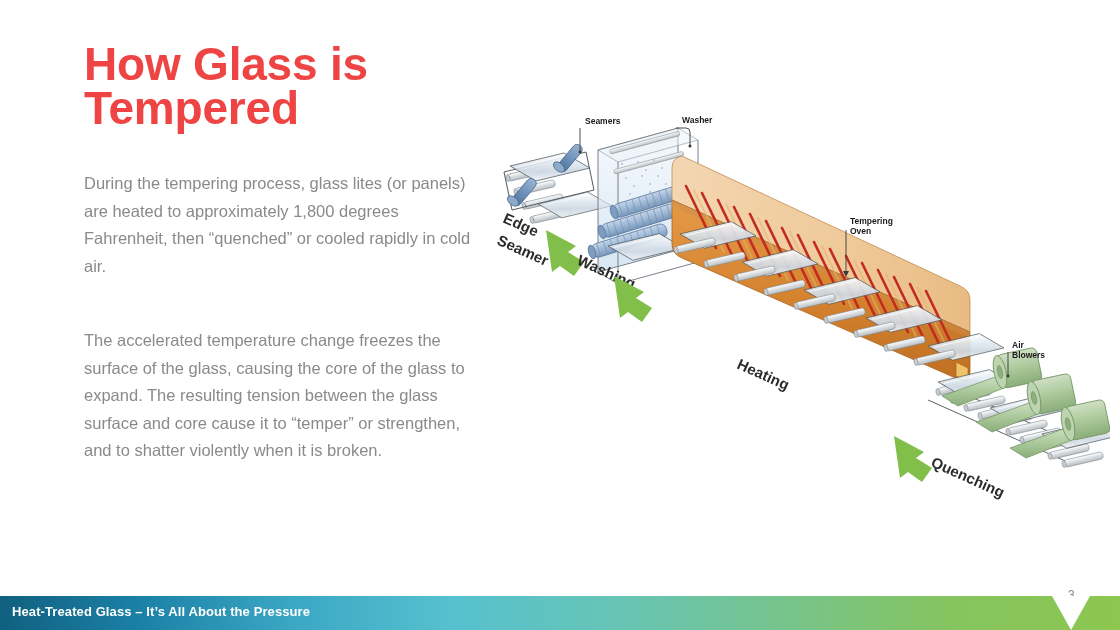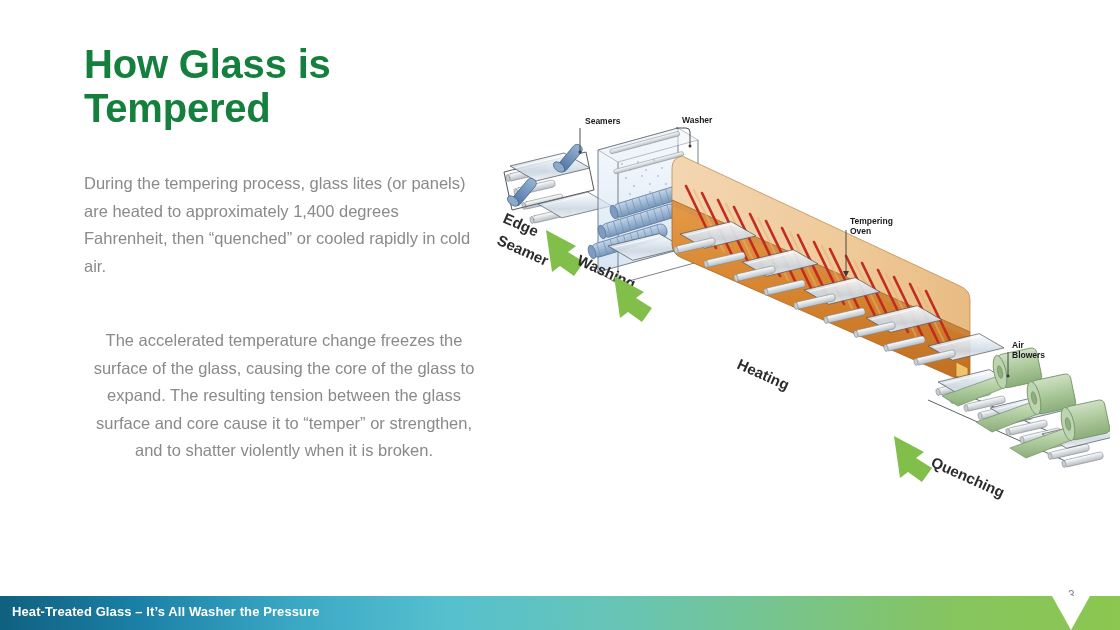--- a/index.html
+++ b/index.html
@@ -8,29 +8,29 @@
     background:#ffffff;
     font-family:"Liberation Sans", sans-serif;
     overflow:hidden;
     position:relative;
   }
   .slide{position:absolute;inset:0;background:#fff;}
 
   
   .text-col{position:absolute;left:84px;top:42px;width:400px;}
   .slide-title{
-    font-size:40px;line-height:44px;font-weight:bold;
-    color:#15803d;letter-spacing:-0.2px;margin:0;
+    font-size:46px;line-height:44px;font-weight:bold;
+    color:#ef4444;letter-spacing:-0.2px;margin:0;
   }
   .body-para{
     font-size:16.5px;line-height:27.5px;color:#8a8a8a;
     margin:0;font-weight:normal;
   }
   .para1{position:absolute;left:84px;top:170px;width:400px;}
-  .para2{position:absolute;left:84px;top:327px;width:400px;text-align:center;}
+  .para2{position:absolute;left:84px;top:327px;width:400px;}
 
   
   .footer{
     position:absolute;left:0;bottom:0;width:1120px;height:34px;
     background:linear-gradient(90deg,#10607f 0%,#1b7fa5 12%,#3aa7c4 26%,
                #56c0cf 40%,#67c5b6 55%,#77c48c 70%,#86c45f 85%,#8cc750 100%);
   }
   .footer-text{
     position:absolute;left:12px;top:8px;
     font-size:13px;font-weight:bold;color:#ffffff;letter-spacing:0.1px;
@@ -62,21 +62,21 @@
     font-weight:bold;fill:#2b2b2b;font-size:15px;
   }
 </style>
 </head>
 <body>
 
 <div class="slide">
 
   <h1 class="slide-title text-col">How Glass is Tempered</h1>
 
-  <p class="body-para para1">During the tempering process, glass lites (or panels) are heated to approximately 1,400 degrees Fahrenheit, then “quenched” or cooled rapidly in cold air.</p>
+  <p class="body-para para1">During the tempering process, glass lites (or panels) are heated to approximately 1,800 degrees Fahrenheit, then “quenched” or cooled rapidly in cold air.</p>
 
   <p class="body-para para2">The accelerated temperature change freezes the surface of the glass, causing the core of the glass to expand. The resulting tension between the glass surface and core cause it to “temper” or strengthen, and to shatter violently when it is broken.</p>
 
   <div class="diagram">
   <svg width="620" height="420" viewBox="0 0 620 420" xmlns="http://www.w3.org/2000/svg">
     <defs>
       <linearGradient id="gGlass" x1="0" y1="0" x2="0" y2="1">
         <stop offset="0%" stop-color="#ffffff"></stop>
         <stop offset="35%" stop-color="#e3eaf1"></stop>
         <stop offset="65%" stop-color="#cfd9e3"></stop>
@@ -392,17 +392,17 @@
       <path d="M404 336 L434 352 L426 358 L442 368 L432 382 L418 372 L410 378 Z" fill="#82bf4a"></path>
     </g>
 
     <text class="stage-label" transform="translate(440,366) rotate(24)">Quenching</text>
   </svg>
   </div>
 
   <div class="page-num">3</div>
 
   <div class="footer">
-    <div class="footer-text">Heat-Treated Glass – It’s All Washer the Pressure</div>
+    <div class="footer-text">Heat-Treated Glass – It’s All About the Pressure</div>
     <div class="footer-notch"></div>
   </div>
 
 </div>
 
 </body></html>

